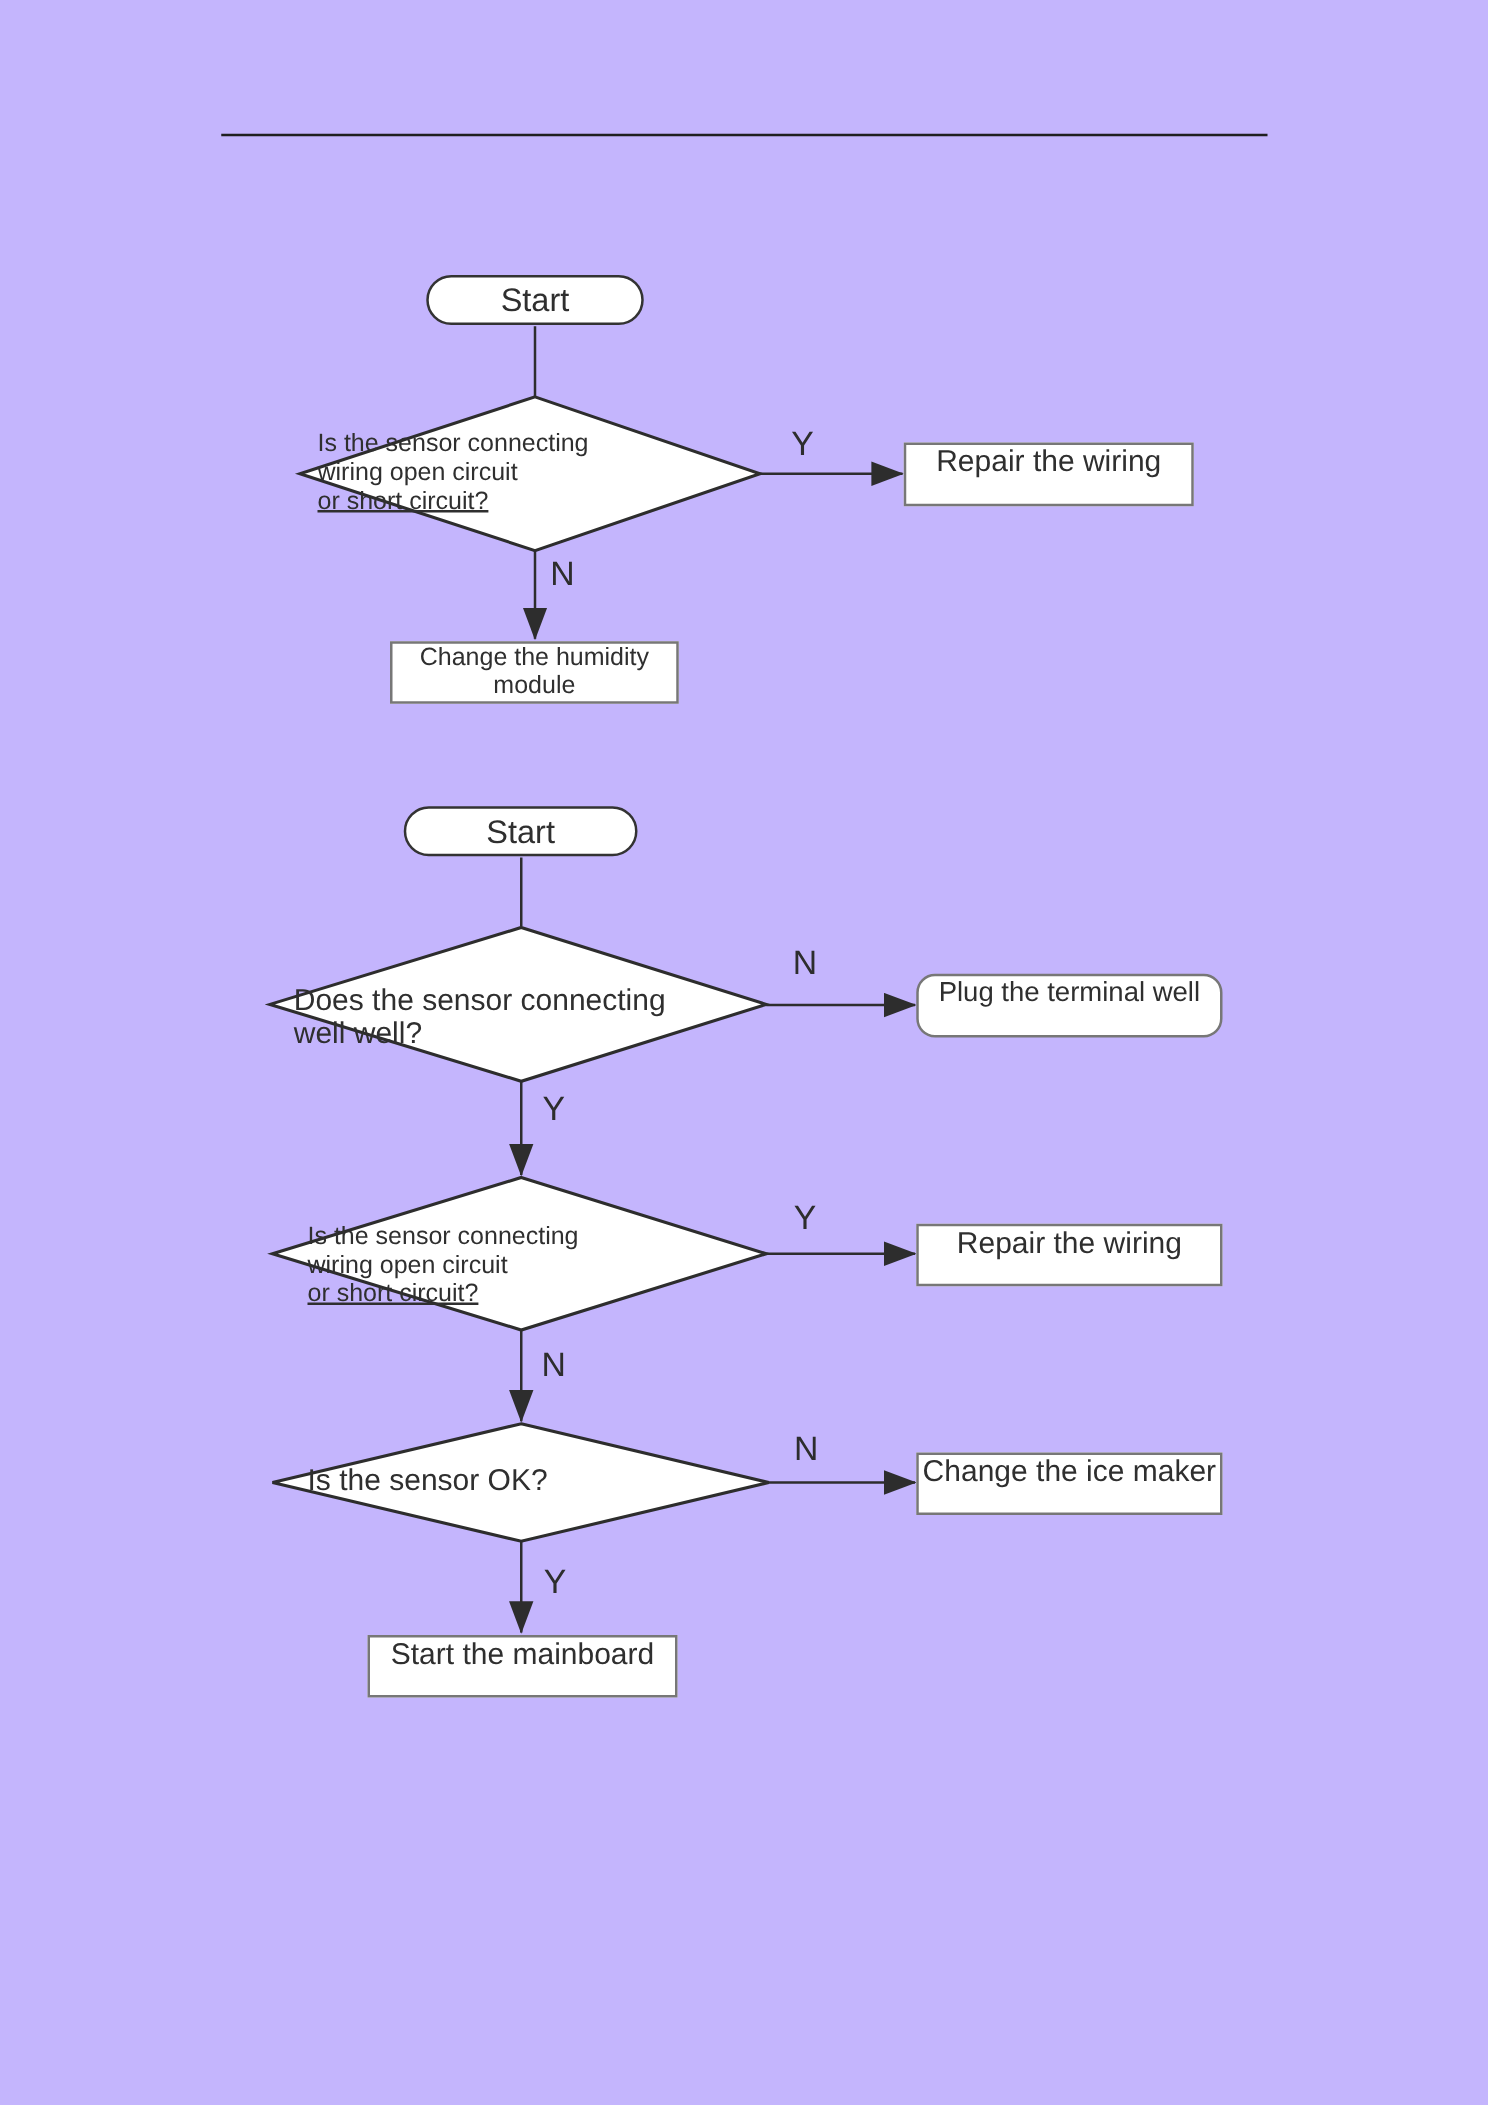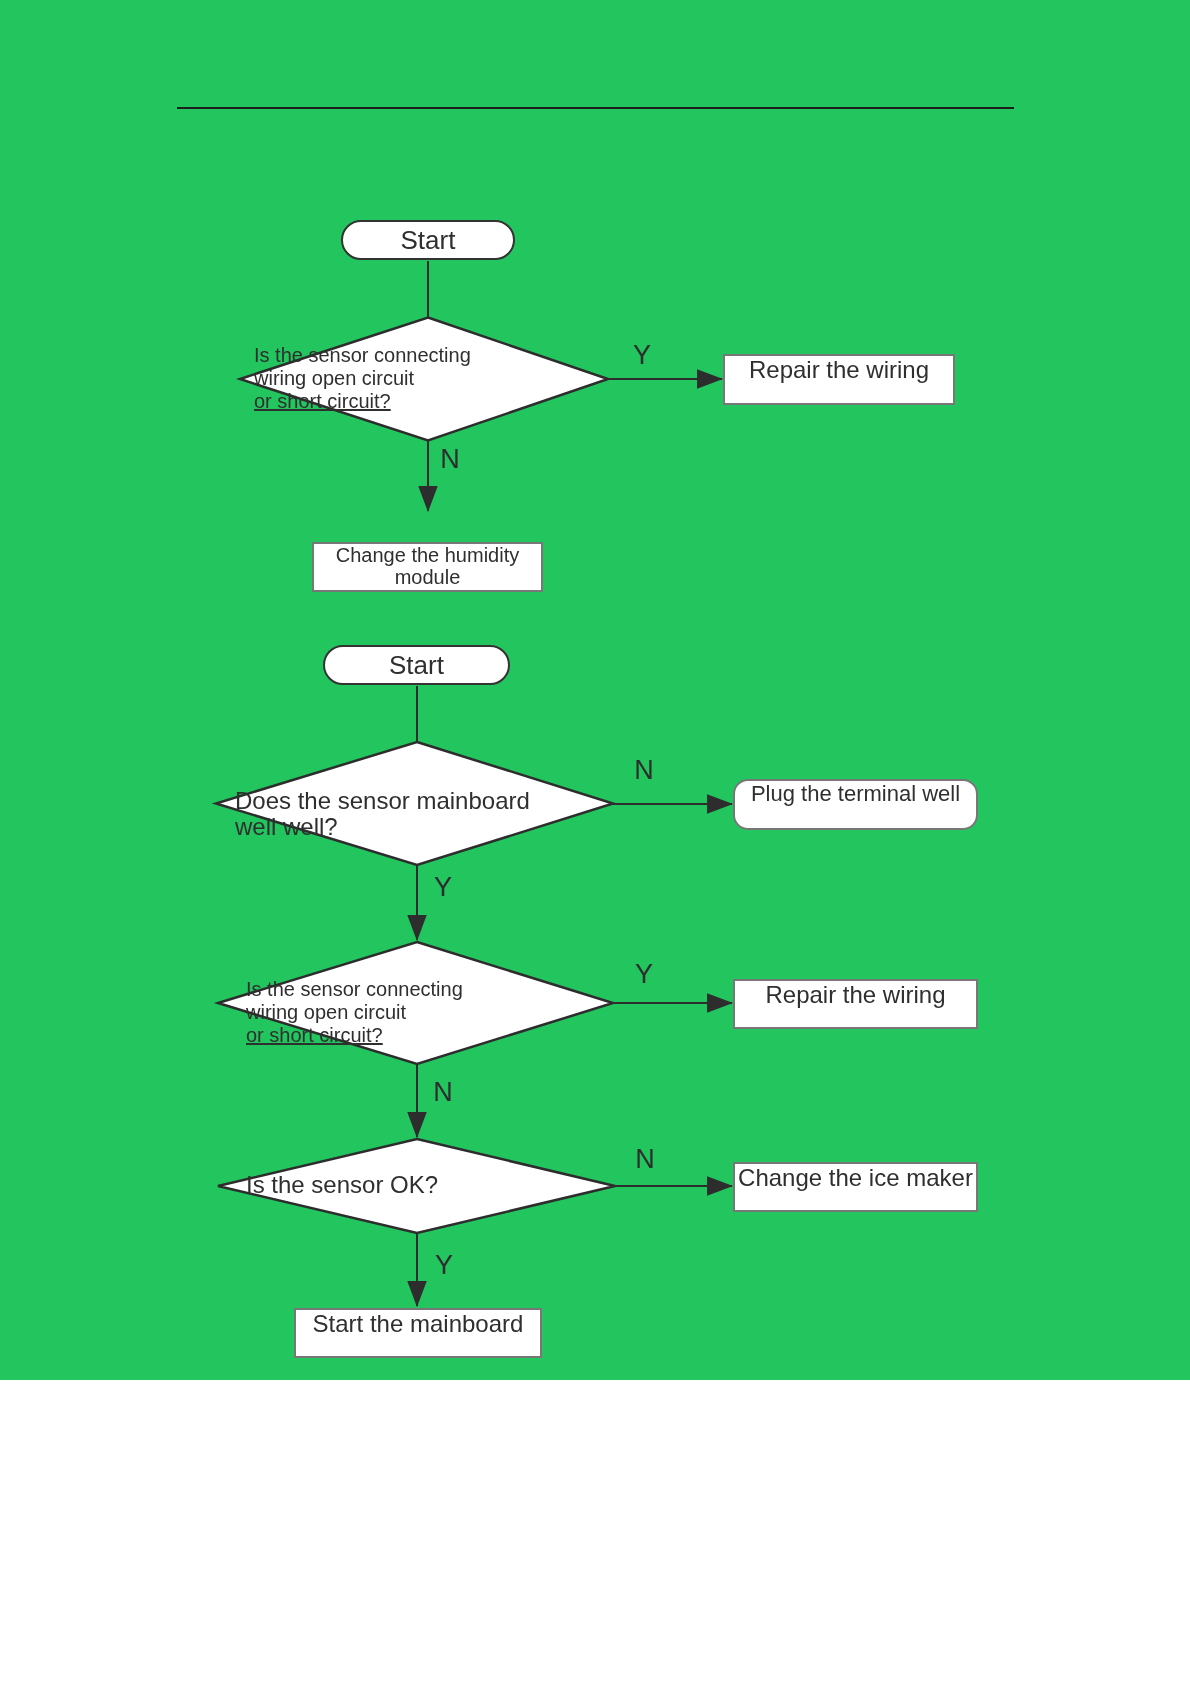--- a/index.html
+++ b/index.html
@@ -3,22 +3,22 @@
 <meta charset="utf-8">
 <style>
   html, body {
     margin: 0;
     padding: 0;
     background: #ffffff;
   }
   .page {
     position: relative;
     width: 1190px;
-    height: 1380px;
-    background: #22c55e;
+    height: 1684px;
+    background: #c4b5fd;
     font-family: "Liberation Sans", "DejaVu Sans", sans-serif;
     color: #2f2f2f;
     overflow: hidden;
   }
   .top-rule {
     position: absolute;
     left: 177px;
     top: 107px;
     width: 837px;
     height: 2px;
@@ -57,21 +57,21 @@
     background: #ffffff;
     display: flex;
     flex-direction: column;
     align-items: center;
     justify-content: flex-start;
     text-align: center;
     box-sizing: border-box;
   }
   .fs24 { font-size: 24px; }
   .fs22 { font-size: 22px; border-radius: 15px; }
-  .fs20 { font-size: 20px; line-height: 22px; margin-top: 29px; }
+  .fs20 { font-size: 20px; line-height: 22px; }
   .dtext {
     position: absolute;
     text-align: left;
   }
   .dtext .dline { display: block; }
   .dtext-small { font-size: 20px; line-height: 23px; }
   .dtext-large { font-size: 24px; line-height: 26px; }
   .u { text-decoration: underline; }
   .branch-label {
     position: absolute;
@@ -134,21 +134,21 @@
   <div class="action-box fs20" style="left:312px; top:513px; width:231px; height:50px;">
     <span>Change the humidity</span>
     <span>module</span>
   </div>
 
   <div class="terminal" style="left:323px; top:645px; width:187px; height:40px;">
     <span>Start</span>
   </div>
 
   <div class="dtext dtext-large" style="left:235px; top:788px; width:360px;">
-    <span class="dline">Does the sensor mainboard</span>
+    <span class="dline">Does the sensor connecting</span>
     <span class="dline">well well?</span>
   </div>
 
   <div class="branch-label" style="left:629px; top:755px;">N</div>
 
   <div class="action-box fs22" style="left:733px; top:779px; width:245px; height:51px;">
     <span>Plug the terminal well</span>
   </div>
 
   <div class="branch-label" style="left:428px; top:872px;">Y</div>

